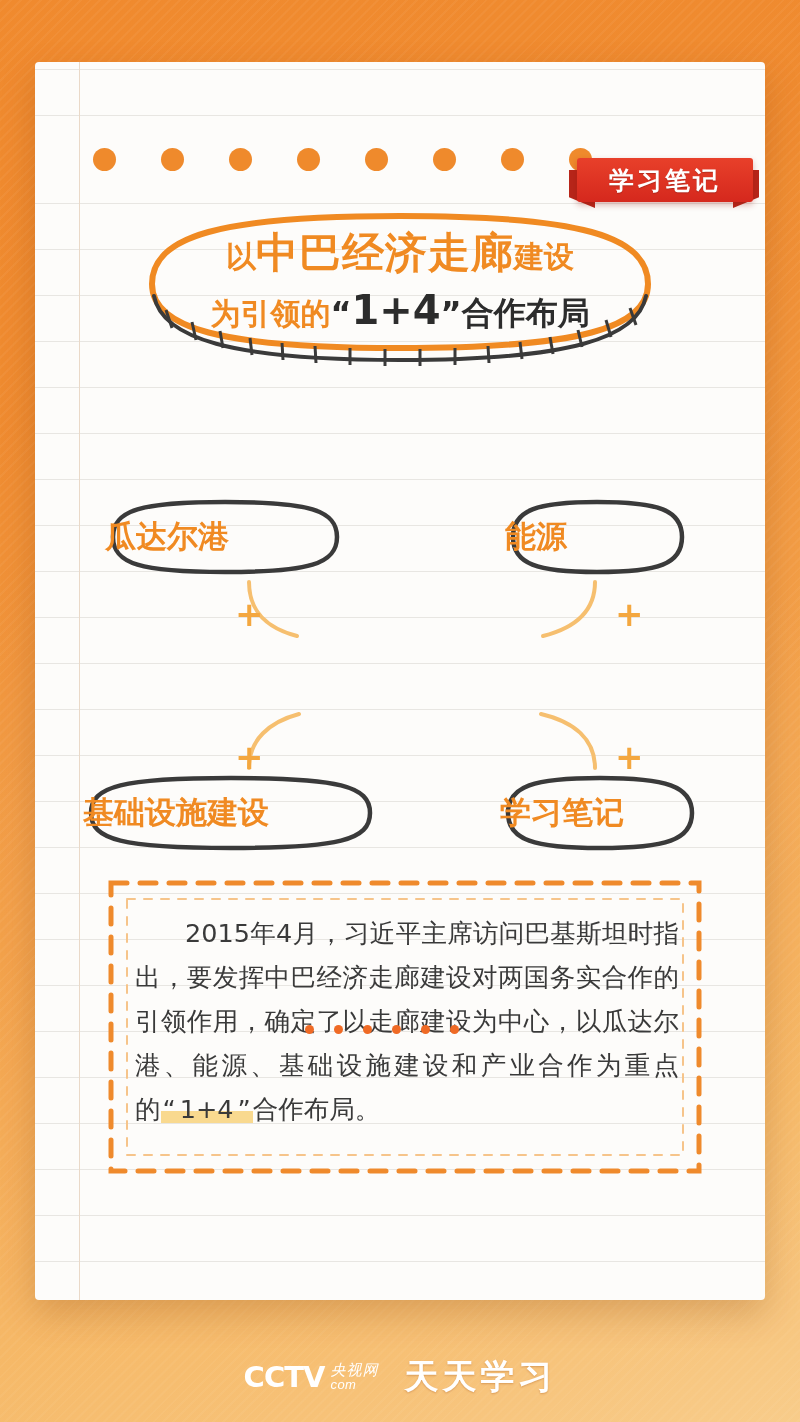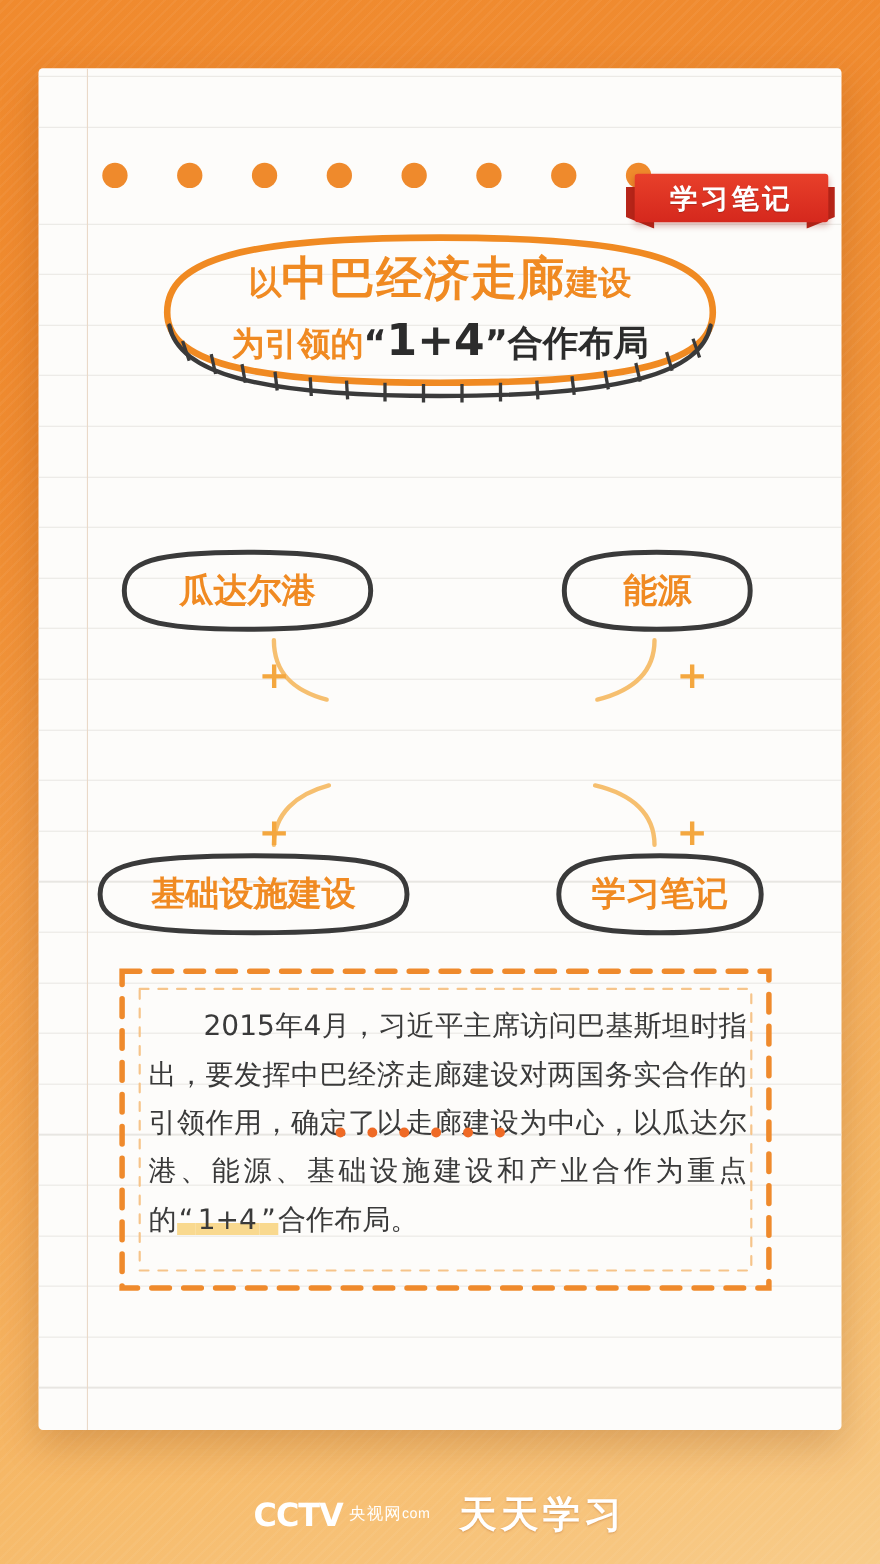--- a/index.html
+++ b/index.html
@@ -93,21 +93,21 @@
   .t-sm { font-size: 30px; font-weight: bold; color: #f08a22; font-family: "DejaVu Sans", sans-serif; }
   .t-lg { font-size: 42px; font-weight: bold; color: #f08a22; font-family: "DejaVu Sans", sans-serif; letter-spacing: 1px; }
   .t-black { font-size: 32px; font-weight: bold; color: #2c2c2c; font-family: "DejaVu Sans", sans-serif; }
   .t-black-lg { font-size: 40px; font-weight: bold; color: #2c2c2c; font-family: "DejaVu Sans", sans-serif; }
 
   
   .diagram { position: absolute; left: 0; top: 390px; width: 730px; height: 410px; }
 
   .node {
     position: absolute;
-    display: flex; align-items: center; justify-content: center;
+    display: flex; align-items: center; 
     color: #f08a22; font-weight: bold; font-family: "DejaVu Sans", sans-serif;
   }
   .node .cap { position: relative; z-index: 2; }
   .node svg { position: absolute; inset: 0; z-index: 1; }
 
   .n-guadar { left: 70px;  top: 42px;  width: 240px; height: 86px; font-size: 31px; }
   .n-energy { left: 470px; top: 42px;  width: 185px; height: 86px; font-size: 31px; }
   .n-center { left: 228px; top: 168px; width: 290px; height: 106px; font-size: 40px; }
   .n-infra  { left: 48px;  top: 318px; width: 295px; height: 86px; font-size: 31px; }
   .n-indust { left: 465px; top: 318px; width: 200px; height: 86px; font-size: 31px; }
@@ -151,21 +151,21 @@
   .footer {
     position: absolute; left: 0; right: 0; bottom: 22px;
     display: flex; align-items: center; justify-content: center; gap: 26px;
   }
   .cctv { display: flex; align-items: center; gap: 6px; }
   .cctv .mark {
     font-size: 29px; font-weight: bold; color: #fff; letter-spacing: -1px;
     font-family: "DejaVu Sans", sans-serif;
   }
   .cctv .cn {
-    display: flex; flex-direction: row; line-height: 1.05; color: #fff;
+    display: flex; flex-direction: column; line-height: 1.05; color: #fff; font-style: italic;
   }
   .cctv .cn .c1 { font-size: 15px; letter-spacing: 1px; }
   .cctv .cn .c2 { font-size: 13px; letter-spacing: 0.5px; }
   .brand {
     font-size: 34px; color: #fff; font-weight: bold; letter-spacing: 4px;
     font-family: "DejaVu Serif", serif;
     text-shadow: 0 1px 2px rgba(150,60,0,0.3);
   }
 </style>
 </head>

